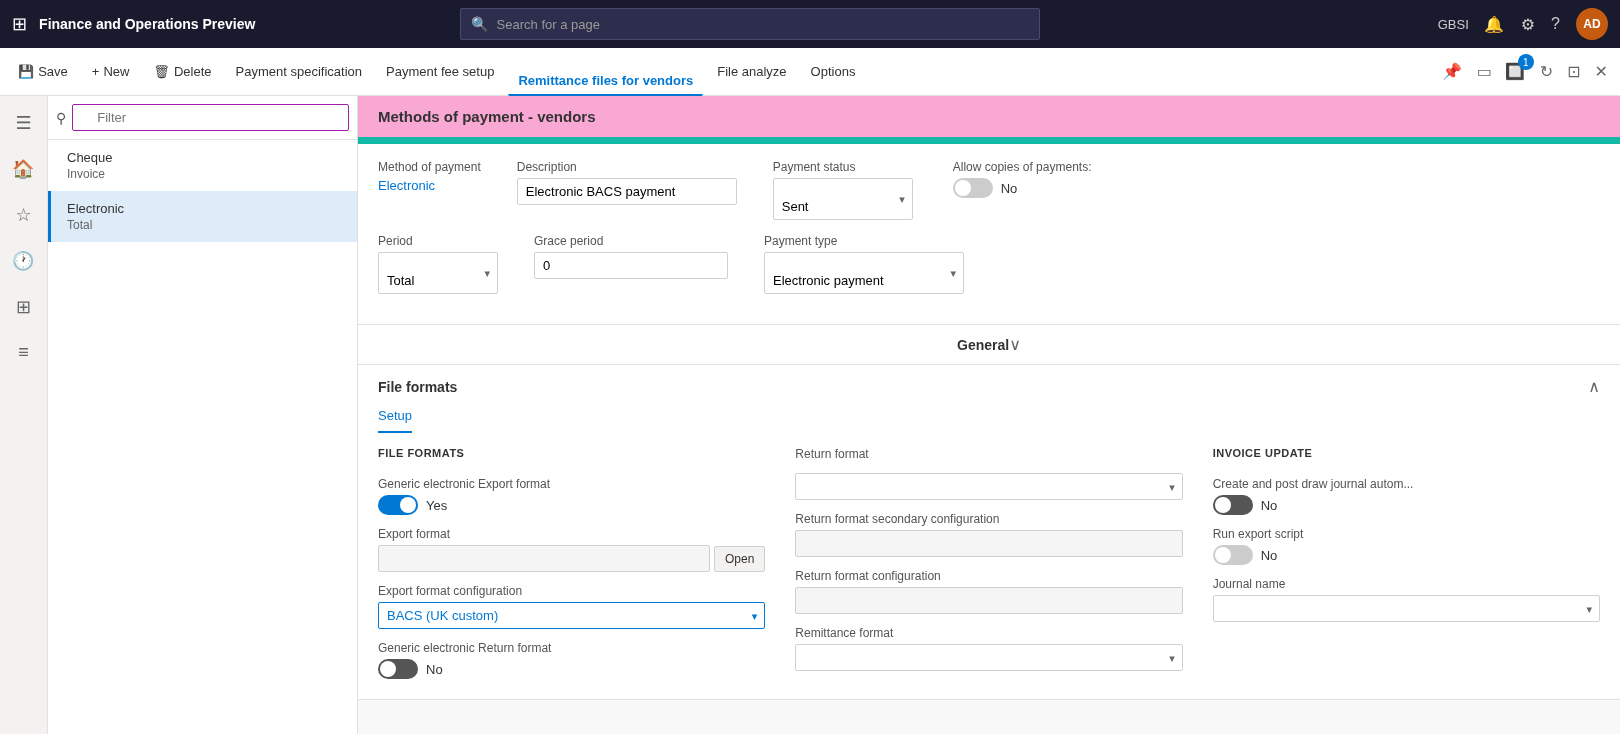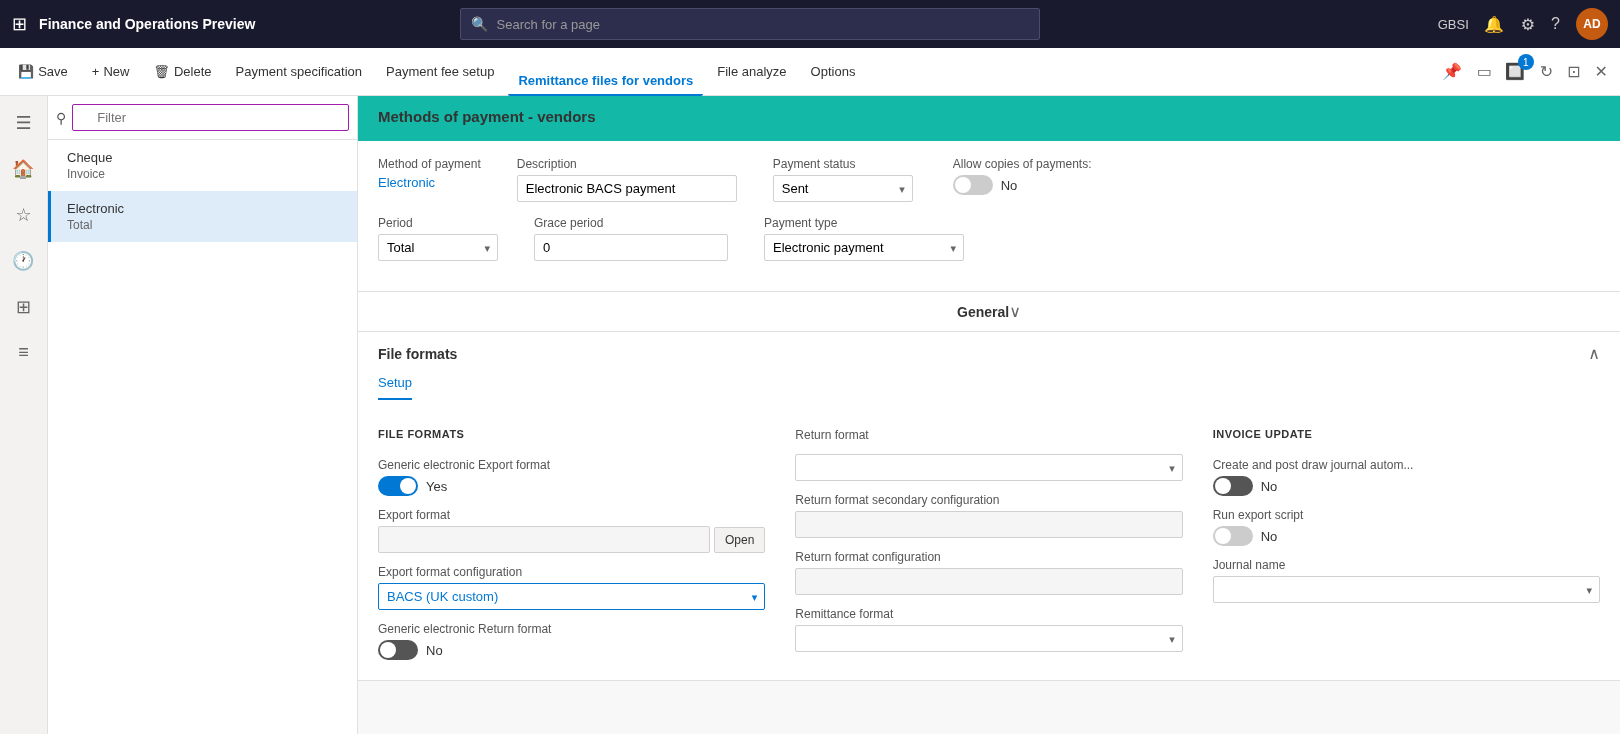--- a/index.html
+++ b/index.html
@@ -132,23 +132,23 @@
     .list-item-name { font-size: 13px; font-weight: 500; color: #333; }
     .list-item-sub { font-size: 12px; color: #666; margin-top: 2px; }
 
     
     .right-content {
       flex: 1;
       overflow-y: auto;
       background: #f8f8f8;
     }
     .content-header {
-      background: #14b8a6;
+      background: #f9a8d4;
       padding: 12px 20px;
-      border-bottom: 4px solid #14b8a6;
+      border-bottom: 7px solid #14b8a6;
     }
     .content-title { font-size: 15px; font-weight: 600; color: #333; }
 
     .form-section {
       background: white;
       padding: 16px 20px;
       border-bottom: 1px solid #e0e0e0;
     }
     .form-row {
       display: flex;
@@ -163,21 +163,21 @@
       border: 1px solid #d0d0d0;
       padding: 5px 8px;
       font-size: 13px;
       border-radius: 2px;
       outline: none;
       background: white;
       min-width: 120px;
     }
     .form-select {
       border: 1px solid #d0d0d0;
-      padding: 5px 28px 5px 8px;
+      padding: 20px 28px 5px 8px;
       font-size: 13px;
       border-radius: 2px;
       outline: none;
       background: white;
       appearance: none;
       -webkit-appearance: none;
       position: relative;
       min-width: 120px;
       cursor: pointer;
     }
@@ -541,21 +541,21 @@
         <span class="collapse-icon">∨</span>
       </div>
     </div>
 
     <div class="file-formats-section">
       <div style="display:flex;align-items:center;justify-content:space-between;padding-top:12px;padding-bottom:4px;">
         <span class="section-title">File formats</span>
         <span class="collapse-icon">∧</span>
       </div>
 
-      <div style="display:inline-block; padding:8px 0; color:#0078d4; font-size:13px; font-weight:500; border-bottom:2px solid #0078d4; cursor:pointer; margin-bottom:28px;">
+      <div style="display:inline-block; padding:8px 0; color:#0078d4; font-size:13px; font-weight:500; border-bottom:2px solid #0078d4; cursor:pointer; margin-bottom:14px;">
         <span>Setup</span>
       </div>
 
       <div class="ff-grid">
 
         <div class="ff-col">
           <div class="ff-col-title">FILE FORMATS</div>
 
           <div class="ff-field">
             <span class="ff-label">Generic electronic Export format</span>

